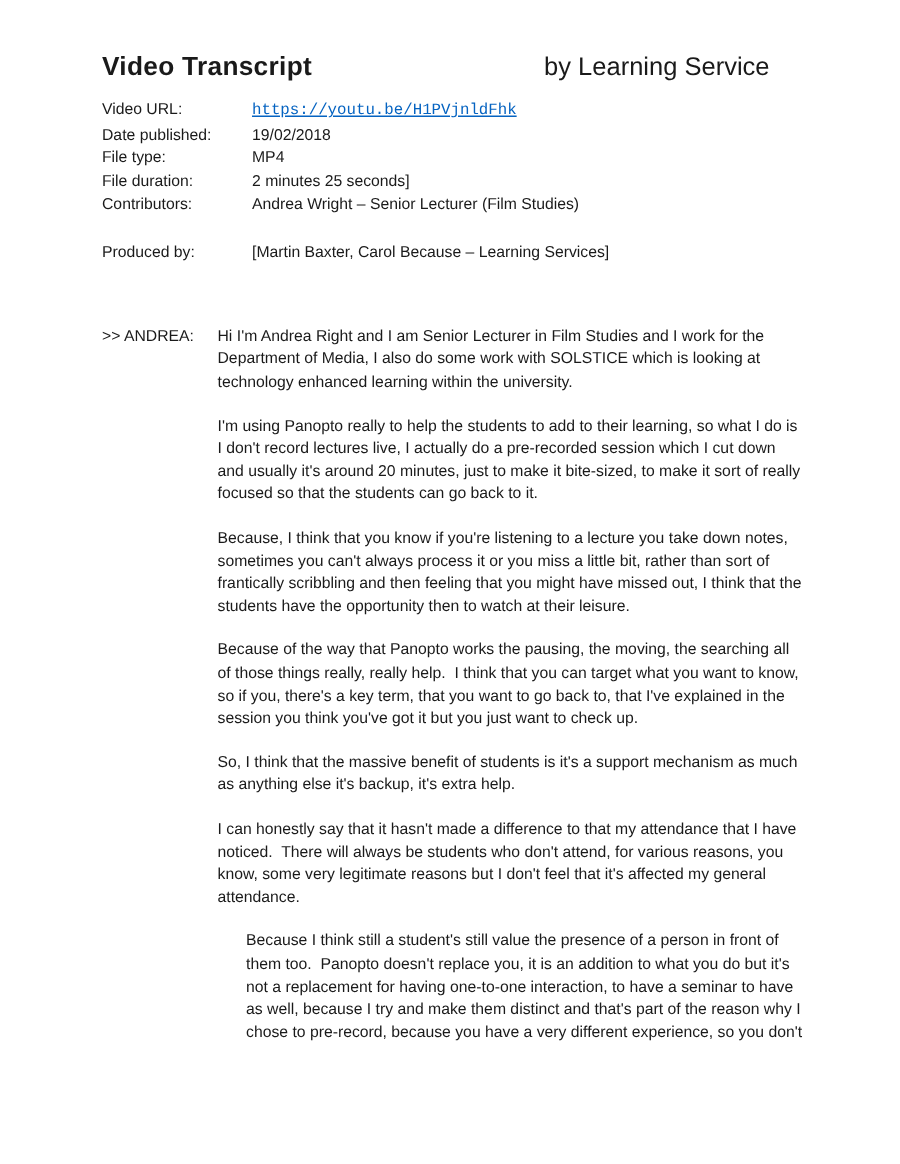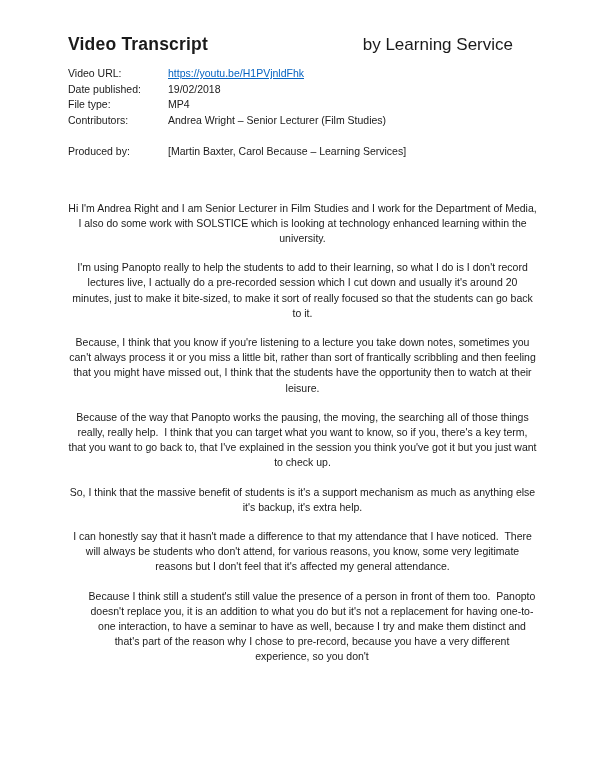--- a/index.html
+++ b/index.html
@@ -35,33 +35,34 @@
     margin-top: 11px;
     font-size: 10.5px;
     line-height: 15.6px;
   }
   .meta-row { display: flex; }
   .meta-label { width: 100px; flex: 0 0 100px; }
   .meta-value { flex: 1; white-space: pre-wrap; }
   .meta-value a {
     color: #0563C1;
     text-decoration: underline;
+    font-family: Liberation Mono, monospace;
   }
   .produced-row { margin-top: 15.6px; }
   .transcript {
     margin-top: 41px;
     display: flex;
     font-size: 10.5px;
     line-height: 15.2px;
   }
   .speaker {
     width: 77px;
     flex: 0 0 77px;
   }
-  .paragraphs { flex: 1; text-align: center; }
+  .paragraphs { flex: 1; }
   .paragraphs p {
     margin: 0 0 14px 0;
     white-space: pre-wrap;
   }
   .paragraphs p:last-child { margin-bottom: 0; margin-left: 19px; }
 </style>
 </head>
 <body>
 
 <div class="page">
@@ -78,30 +79,35 @@
     </div>
     <div class="meta-row">
       <span class="meta-label">Date published:</span>
       <span class="meta-value">19/02/2018</span>
     </div>
     <div class="meta-row">
       <span class="meta-label">File type:</span>
       <span class="meta-value">MP4</span>
     </div>
     <div class="meta-row">
+      <span class="meta-label">File duration:</span>
+      <span class="meta-value">2 minutes 25 seconds]</span>
+    </div>
+    <div class="meta-row">
       <span class="meta-label">Contributors:</span>
       <span class="meta-value">Andrea Wright – Senior Lecturer (Film Studies)</span>
     </div>
     <div class="meta-row produced-row">
       <span class="meta-label">Produced by:</span>
       <span class="meta-value">[Martin Baxter, Carol Because – Learning Services]</span>
     </div>
   </div>
 
   <div class="transcript">
+    <div class="speaker">&gt;&gt; ANDREA:</div>
     <div class="paragraphs">
       <p>Hi I'm Andrea Right and I am Senior Lecturer in Film Studies and I work for the Department of Media, I also do some work with SOLSTICE which is looking at technology enhanced learning within the university.</p>
       <p>I'm using Panopto really to help the students to add to their learning, so what I do is I don't record lectures live, I actually do a pre-recorded session which I cut down and usually it's around 20 minutes, just to make it bite-sized, to make it sort of really focused so that the students can go back to it.</p>
       <p>Because, I think that you know if you're listening to a lecture you take down notes, sometimes you can't always process it or you miss a little bit, rather than sort of frantically scribbling and then feeling that you might have missed out, I think that the students have the opportunity then to watch at their leisure.</p>
       <p>Because of the way that Panopto works the pausing, the moving, the searching all of those things really, really help.  I think that you can target what you want to know, so if you, there's a key term, that you want to go back to, that I've explained in the session you think you've got it but you just want to check up.</p>
       <p>So, I think that the massive benefit of students is it's a support mechanism as much as anything else it's backup, it's extra help.</p>
       <p>I can honestly say that it hasn't made a difference to that my attendance that I have noticed.  There will always be students who don't attend, for various reasons, you know, some very legitimate reasons but I don't feel that it's affected my general attendance.</p>
       <p>Because I think still a student's still value the presence of a person in front of them too.  Panopto doesn't replace you, it is an addition to what you do but it's not a replacement for having one-to-one interaction, to have a seminar to have as well, because I try and make them distinct and that's part of the reason why I chose to pre-record, because you have a very different experience, so you don't</p>
     </div>
   </div>

